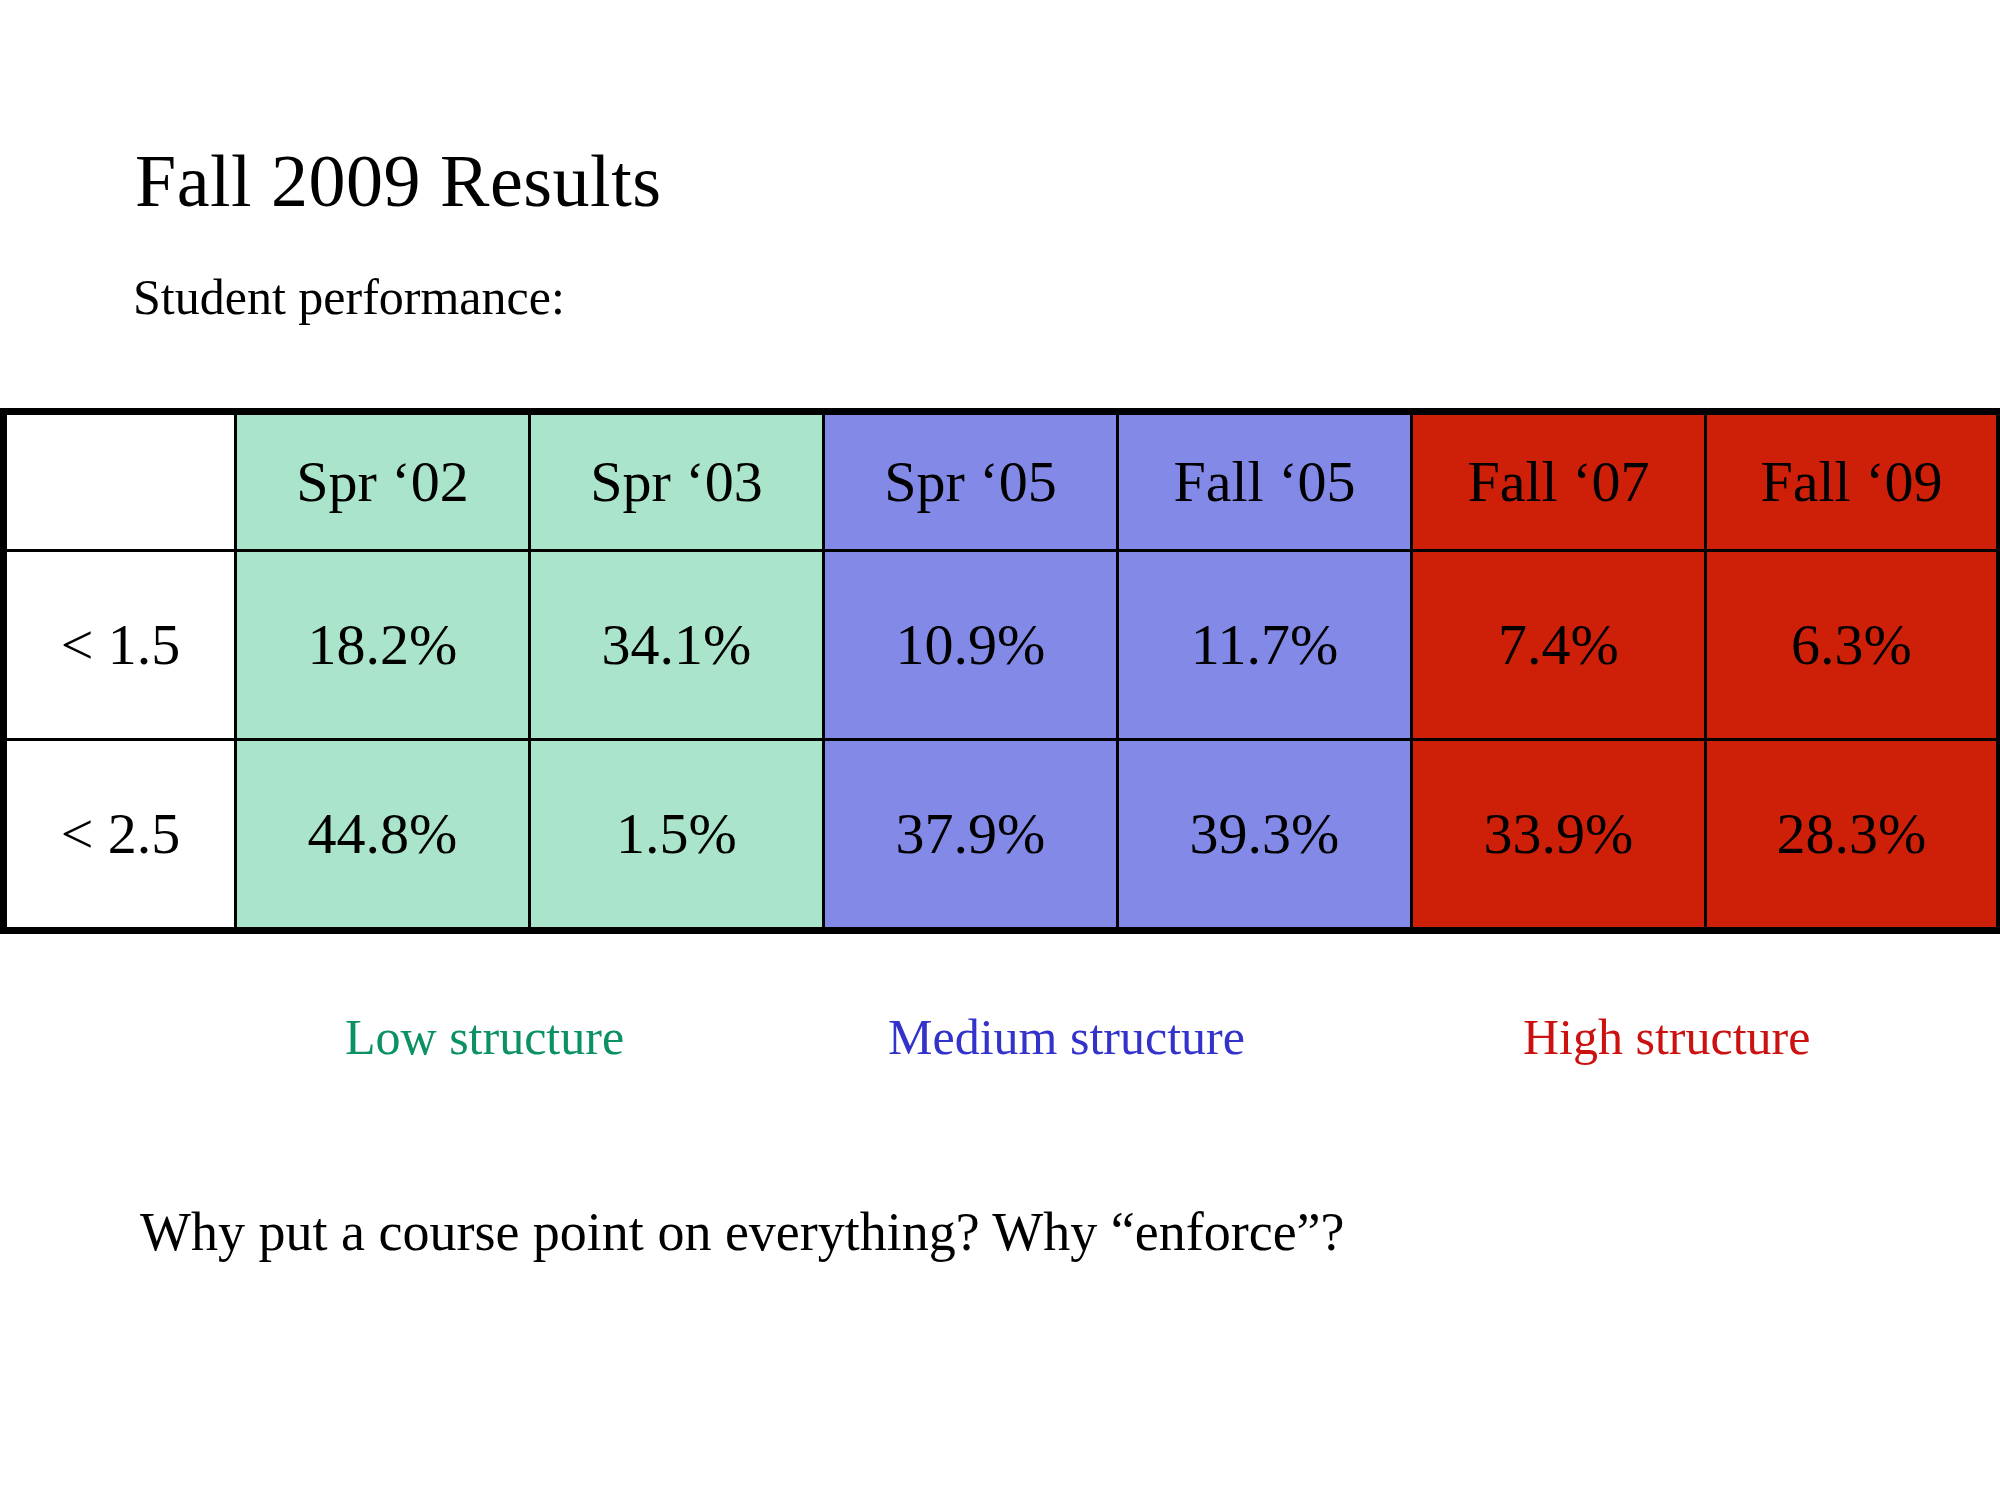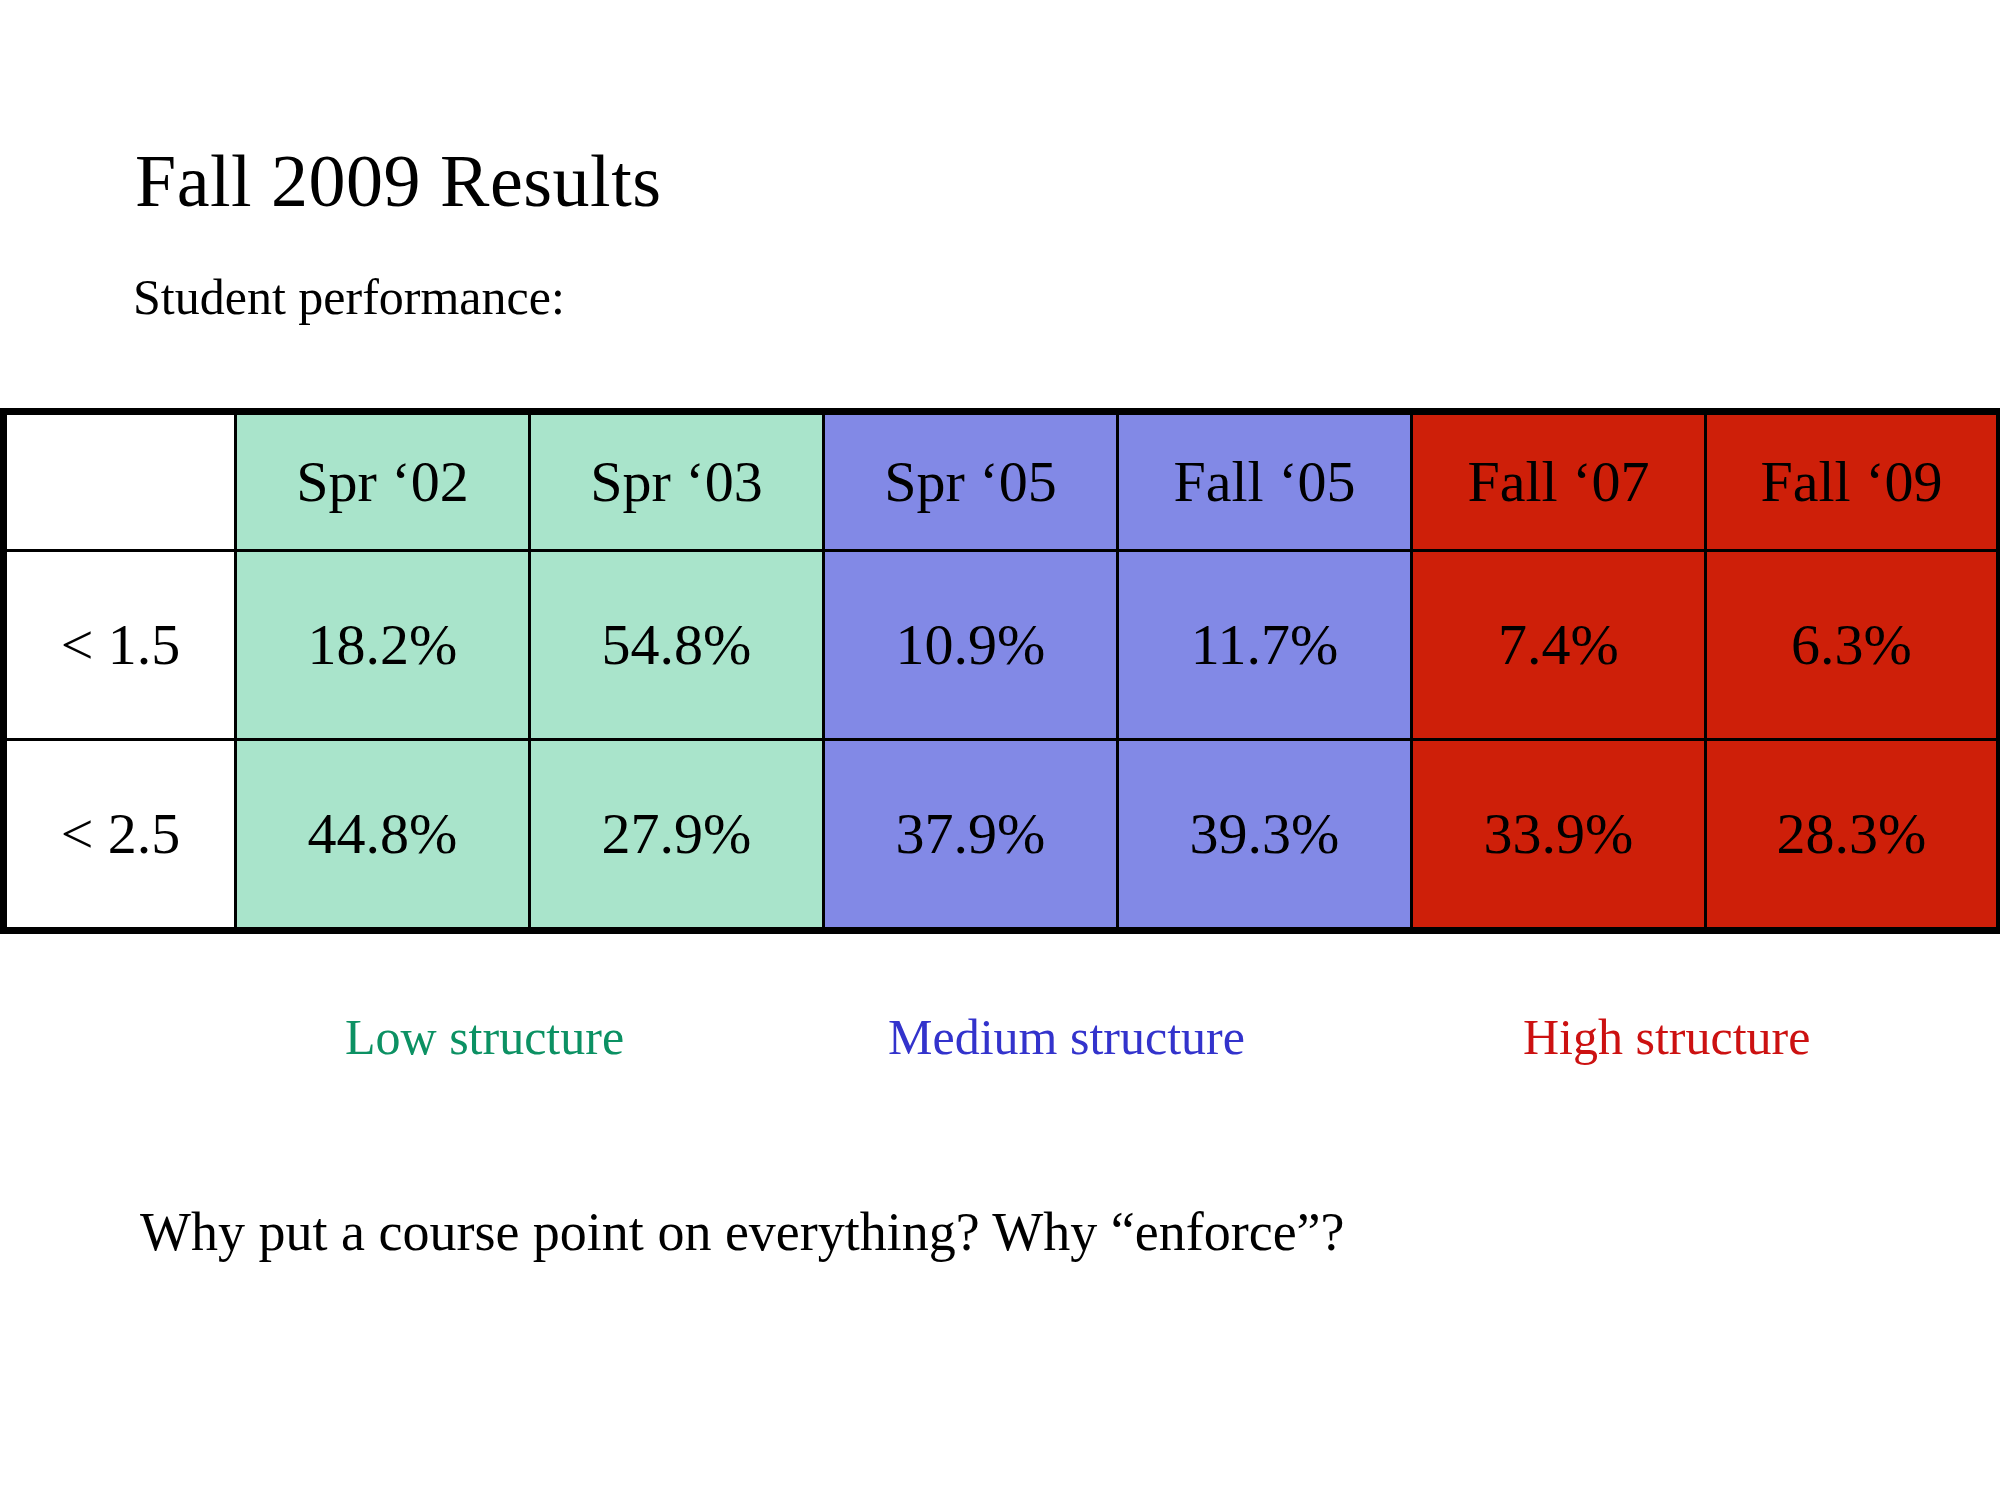--- a/index.html
+++ b/index.html
@@ -136,31 +136,31 @@
           <td class="grp-low">Spr ‘03</td>
           <td class="grp-med">Spr ‘05</td>
           <td class="grp-med">Fall ‘05</td>
           <td class="grp-high">Fall ‘07</td>
           <td class="grp-high">Fall ‘09</td>
         </tr>
 
         <tr class="data-row">
           <td class="label-cell">&lt; 1.5</td>
           <td class="grp-low">18.2%</td>
-          <td class="grp-low">54.8%</td>
+          <td class="grp-low">34.1%</td>
           <td class="grp-med">10.9%</td>
           <td class="grp-med">11.7%</td>
           <td class="grp-high">7.4%</td>
           <td class="grp-high">6.3%</td>
         </tr>
 
         <tr class="data-row">
           <td class="label-cell">&lt; 2.5</td>
           <td class="grp-low">44.8%</td>
-          <td class="grp-low">27.9%</td>
+          <td class="grp-low">1.5%</td>
           <td class="grp-med">37.9%</td>
           <td class="grp-med">39.3%</td>
           <td class="grp-high">33.9%</td>
           <td class="grp-high">28.3%</td>
         </tr>
       </tbody>
     </table>
   </div>
 
   <div class="legend">

